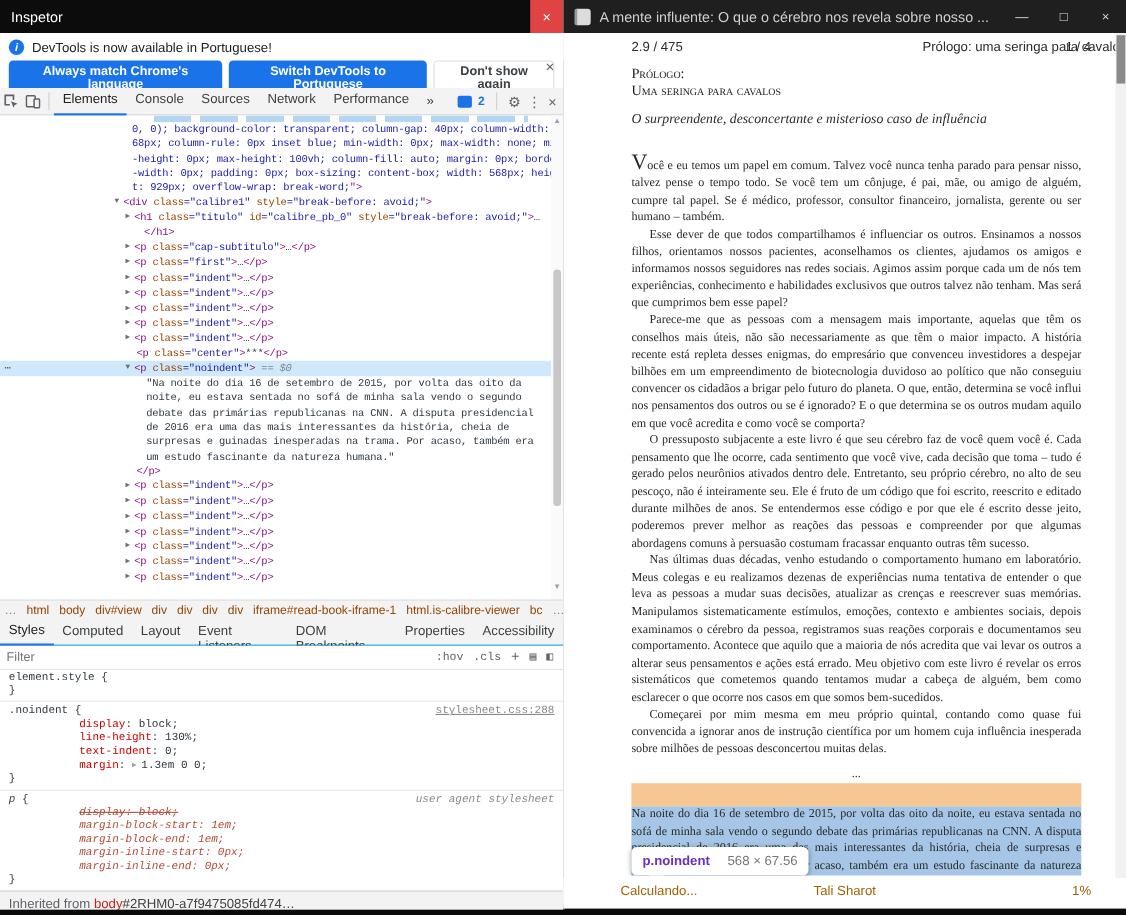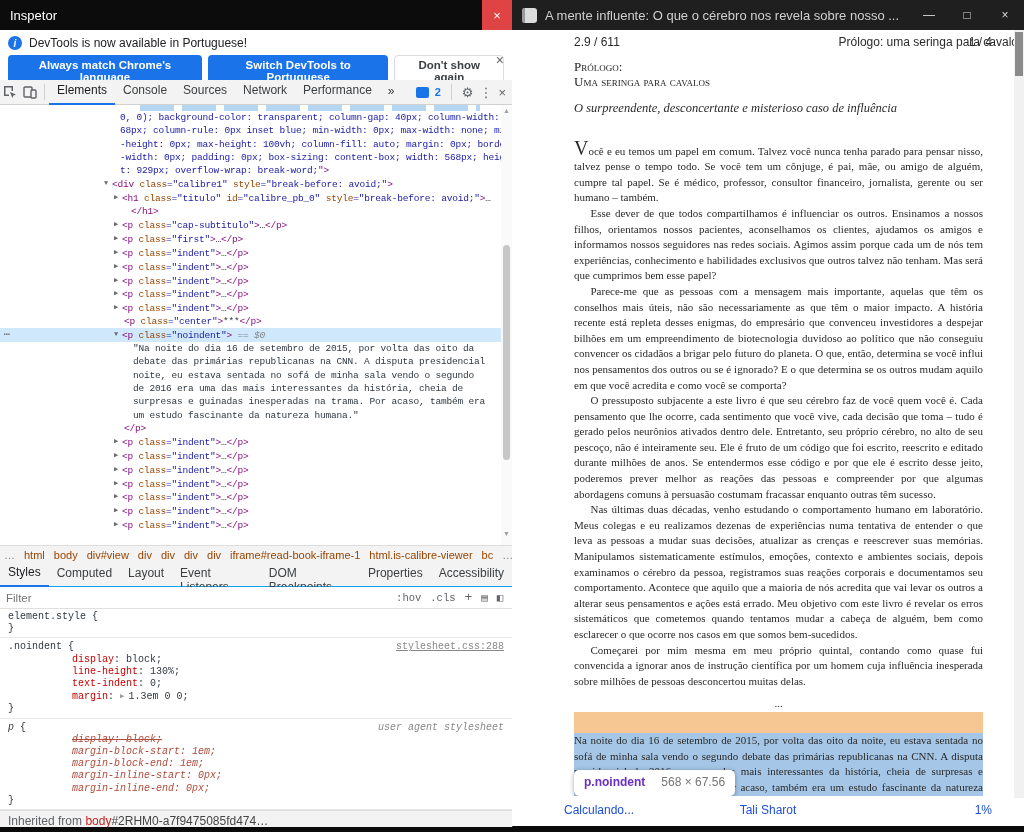--- a/index.html
+++ b/index.html
@@ -90,21 +90,21 @@
   .para{margin:0;}
   .para.indent{text-indent:1.5em;}
   .para.center{text-align:center;margin:7px 0;}
   .dropcap{font-size:20px;line-height:10px;}
   .para.highlight{position:relative;background:#a5c6e6;margin-top:21px;}
   .para.highlight:before{content:"";position:absolute;left:0;right:0;top:-21px;height:21px;background:#f6c793;}
   .tooltip{position:absolute;left:0;background:#fff;border-radius:5px;box-shadow:0 1px 5px rgba(0,0,0,0.35);padding:5px 10px;font-family:"Liberation Sans",sans-serif;font-size:12px;white-space:nowrap;z-index:5;}
   .tooltip:after{content:"";position:absolute;left:18px;bottom:-5px;width:10px;height:10px;background:#fff;transform:rotate(45deg);box-shadow:2px 2px 3px rgba(0,0,0,0.12);}
   .tt-sel{color:#6a30c2;font-weight:bold;}
   .tt-dims{color:#757575;margin-left:16px;}
-  .rd-footer{position:absolute;left:0;bottom:4px;width:100%;height:24px;font-size:12px;color:#1d4ed8;background:#fff;}
+  .rd-footer{position:absolute;left:0;bottom:4px;width:100%;height:24px;font-size:12px;color:#a16207;background:#fff;}
   .rf-left{position:absolute;left:52px;top:5px;}
   .rf-center{position:absolute;left:0;right:0;top:5px;text-align:center;}
   .rf-right{position:absolute;right:32px;top:5px;}
   .rd-scroll{position:absolute;right:0;top:30px;bottom:28px;width:10px;background:#f1f1f1;}
   .rd-thumb{position:absolute;left:1px;top:2px;width:8px;height:44px;background:#8a8a8a;}
   .bottom-strip{position:absolute;left:0;bottom:0;width:100%;height:5px;background:#0a0a0a;}
 </style>
 </head>
 <body>
 
@@ -175,22 +175,22 @@
           <div class="trow lvl1"><span class="c-a">▶ </span><span class="c-t">&lt;p </span><span class="c-n">class</span><span class="c-v">="cap-subtitulo"</span><span class="c-t">&gt;</span><span class="c-x">…</span><span class="c-t">&lt;/p&gt;</span></div>
           <div class="trow lvl1"><span class="c-a">▶ </span><span class="c-t">&lt;p </span><span class="c-n">class</span><span class="c-v">="first"</span><span class="c-t">&gt;</span><span class="c-x">…</span><span class="c-t">&lt;/p&gt;</span></div>
           <div class="trow lvl1"><span class="c-a">▶ </span><span class="c-t">&lt;p </span><span class="c-n">class</span><span class="c-v">="indent"</span><span class="c-t">&gt;</span><span class="c-x">…</span><span class="c-t">&lt;/p&gt;</span></div>
           <div class="trow lvl1"><span class="c-a">▶ </span><span class="c-t">&lt;p </span><span class="c-n">class</span><span class="c-v">="indent"</span><span class="c-t">&gt;</span><span class="c-x">…</span><span class="c-t">&lt;/p&gt;</span></div>
           <div class="trow lvl1"><span class="c-a">▶ </span><span class="c-t">&lt;p </span><span class="c-n">class</span><span class="c-v">="indent"</span><span class="c-t">&gt;</span><span class="c-x">…</span><span class="c-t">&lt;/p&gt;</span></div>
           <div class="trow lvl1"><span class="c-a">▶ </span><span class="c-t">&lt;p </span><span class="c-n">class</span><span class="c-v">="indent"</span><span class="c-t">&gt;</span><span class="c-x">…</span><span class="c-t">&lt;/p&gt;</span></div>
           <div class="trow lvl1"><span class="c-a">▶ </span><span class="c-t">&lt;p </span><span class="c-n">class</span><span class="c-v">="indent"</span><span class="c-t">&gt;</span><span class="c-x">…</span><span class="c-t">&lt;/p&gt;</span></div>
           <div class="trow lvl1n"><span class="c-t">&lt;p </span><span class="c-n">class</span><span class="c-v">="center"</span><span class="c-t">&gt;</span><span class="c-x">***</span><span class="c-t">&lt;/p&gt;</span></div>
           <div class="trow lvl1 sel"><span class="c-a">▼ </span><span class="c-t">&lt;p </span><span class="c-n">class</span><span class="c-v">="noindent"</span><span class="c-t">&gt;</span><span class="c-g"> == $0</span></div>
           <div class="trow qt"><span class="c-x">"Na noite do dia 16 de setembro de 2015, por volta das oito da</span></div>
+          <div class="trow qt"><span class="c-x">noite, eu estava sentada no sofá de minha sala vendo o segundo</span></div>
           <div class="trow qt"><span class="c-x">debate das primárias republicanas na CNN. A disputa presidencial</span></div>
-          <div class="trow qt"><span class="c-x">noite, eu estava sentada no sofá de minha sala vendo o segundo</span></div>
           <div class="trow qt"><span class="c-x">de 2016 era uma das mais interessantes da história, cheia de</span></div>
           <div class="trow qt"><span class="c-x">surpresas e guinadas inesperadas na trama. Por acaso, também era</span></div>
           <div class="trow qt"><span class="c-x">um estudo fascinante da natureza humana."</span></div>
           <div class="trow lvl1n"><span class="c-t">&lt;/p&gt;</span></div>
           <div class="trow lvl1"><span class="c-a">▶ </span><span class="c-t">&lt;p </span><span class="c-n">class</span><span class="c-v">="indent"</span><span class="c-t">&gt;</span><span class="c-x">…</span><span class="c-t">&lt;/p&gt;</span></div>
           <div class="trow lvl1"><span class="c-a">▶ </span><span class="c-t">&lt;p </span><span class="c-n">class</span><span class="c-v">="indent"</span><span class="c-t">&gt;</span><span class="c-x">…</span><span class="c-t">&lt;/p&gt;</span></div>
           <div class="trow lvl1"><span class="c-a">▶ </span><span class="c-t">&lt;p </span><span class="c-n">class</span><span class="c-v">="indent"</span><span class="c-t">&gt;</span><span class="c-x">…</span><span class="c-t">&lt;/p&gt;</span></div>
           <div class="trow lvl1"><span class="c-a">▶ </span><span class="c-t">&lt;p </span><span class="c-n">class</span><span class="c-v">="indent"</span><span class="c-t">&gt;</span><span class="c-x">…</span><span class="c-t">&lt;/p&gt;</span></div>
           <div class="trow lvl1"><span class="c-a">▶ </span><span class="c-t">&lt;p </span><span class="c-n">class</span><span class="c-v">="indent"</span><span class="c-t">&gt;</span><span class="c-x">…</span><span class="c-t">&lt;/p&gt;</span></div>
           <div class="trow lvl1"><span class="c-a">▶ </span><span class="c-t">&lt;p </span><span class="c-n">class</span><span class="c-v">="indent"</span><span class="c-t">&gt;</span><span class="c-x">…</span><span class="c-t">&lt;/p&gt;</span></div>
@@ -273,21 +273,21 @@
       <span class="book-ico"></span>
       <span class="rd-title">A mente influente: O que o cérebro nos revela sobre nosso ...</span>
       <span class="rd-controls">
         <span class="rd-btn">—</span>
         <span class="rd-btn">□</span>
         <span class="rd-btn">×</span>
       </span>
     </div>
 
     <div class="rd-header">
-      <span class="rh-left">2.9 / 611</span>
+      <span class="rh-left">2.9 / 475</span>
       <span class="rh-center">Prólogo: uma seringa para cavalos</span>
       <span class="rh-right">1 / 4</span>
     </div>
 
     <div class="rd-content">
       <div class="bk-h1">Prólogo:</div>
       <div class="bk-h1">Uma seringa para cavalos</div>
       <div class="bk-sub">O surpreendente, desconcertante e misterioso caso de influência</div>
       <div>
           <p class="para first"><span class="dropcap">V</span>ocê e eu temos um papel em comum. Talvez você nunca tenha parado para pensar nisso, talvez pense o tempo todo. Se você tem um cônjuge, é pai, mãe, ou amigo de alguém, cumpre tal papel. Se é médico, professor, consultor financeiro, jornalista, gerente ou ser humano – também.</p>

